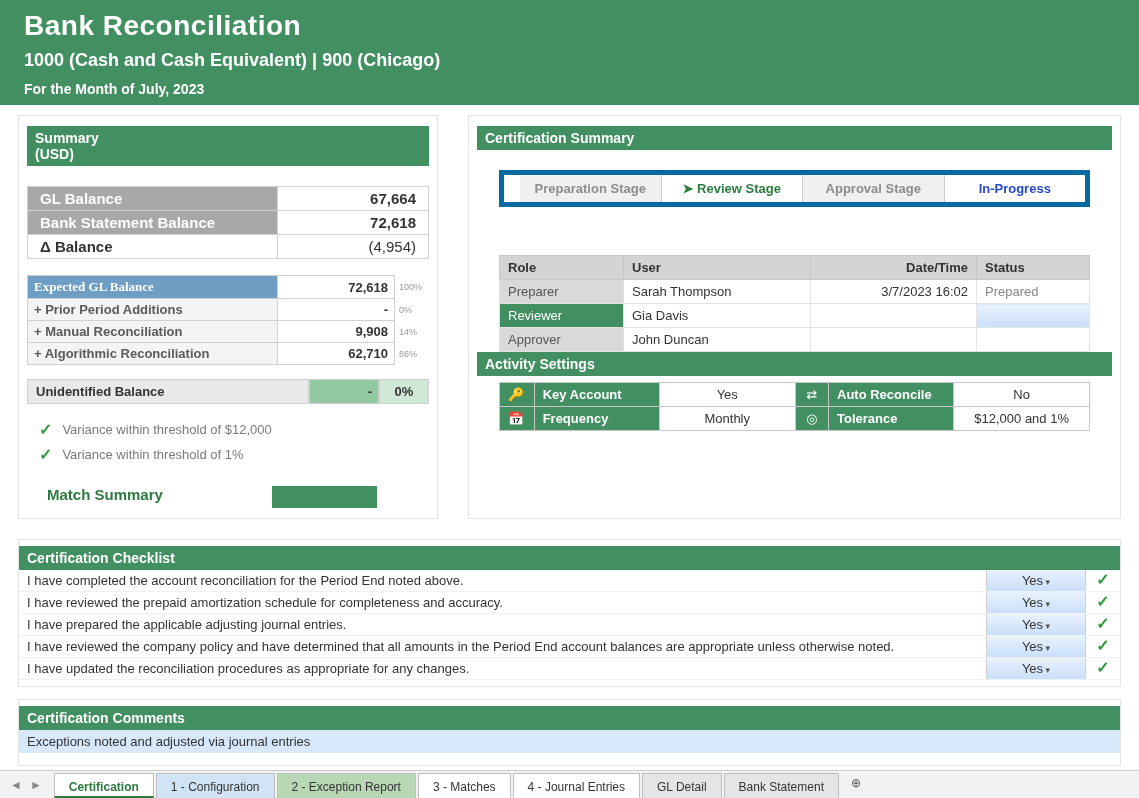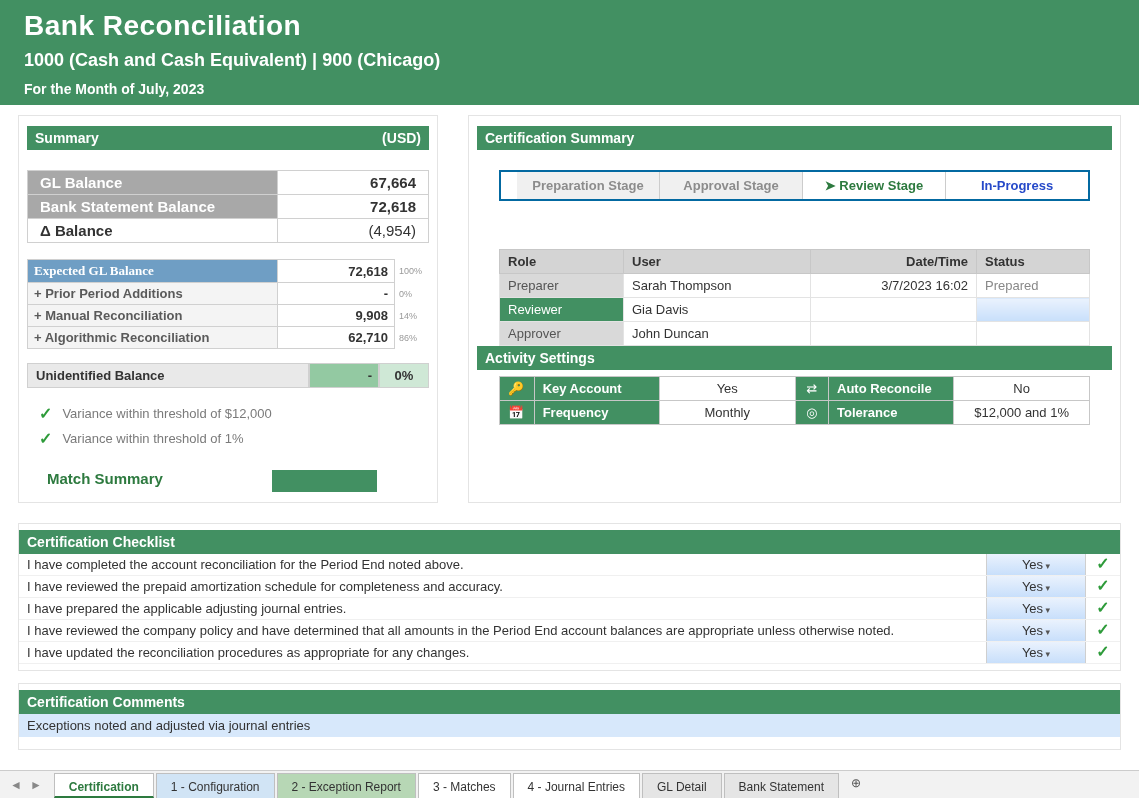--- a/index.html
+++ b/index.html
@@ -9,21 +9,21 @@
   .header { background: #429062; padding: 10px 24px 8px 24px; color: #fff; }
   .header .title { font-family: "Arial Narrow", Arial, sans-serif; font-weight: bold; font-size: 28px; letter-spacing: .5px; }
   .header .subtitle { font-family: "Arial Narrow", Arial, sans-serif; font-weight: bold; font-size: 18px; margin-top: 8px; }
   .header .period { font-family: "Arial Narrow", Arial, sans-serif; font-weight: bold; font-size: 14px; margin-top: 10px; }
 
   .content { padding: 10px 18px 4px 18px; display: flex; gap: 30px; }
   .left-col { flex: 0 0 420px; background: #fff; border: 1px solid #e4e4e4; padding: 10px 0 0 0; }
   .right-col { flex: 1; background: #fff; border: 1px solid #e4e4e4; padding: 10px 0 0 0; }
 
   
-  .section-hdr-green { background: #429062; color: #fff; font-family: "Arial Narrow", Arial, sans-serif; font-weight: bold; font-size: 14px; padding: 4px 8px; display:flex; justify-content:space-between; }
+  .section-hdr-green { background: #429062; color: #fff; font-family: "Arial Narrow", Arial, sans-serif; font-weight: bold; font-size: 14px; padding: 4px 8px; display:flex; justify-content:space-between;flex-direction:column; }
   .left-col .section-hdr-green { margin: 0 8px; }
   .right-col .section-hdr-green { margin: 0 8px; }
 
   .summary-table { margin: 20px 8px 0 8px; width: calc(100% - 16px); border-collapse: collapse; }
   .summary-table td { padding: 3px 12px; border: 1px solid #d0d0d0; font-size: 15px; }
   .summary-table .lbl-gray { background: #a8a8a8; color: #fff; font-family: "Arial Narrow", Arial, sans-serif; font-weight: bold; width: 250px; }
   .summary-table .val { text-align: right; font-family: "Arial Narrow", Arial, sans-serif; font-weight: bold; background: #fff; }
   .summary-table .val-normal { text-align: right; background: #fff; }
 
   .expected-table { margin: 16px 8px 0 8px; width: calc(100% - 16px); border-collapse: collapse; }
@@ -41,21 +41,21 @@
   .variance-list { margin: 16px 8px 0 20px; }
   .variance-list .item { display:flex; align-items:center; gap:10px; color:#5a8050; font-size:13px; margin-bottom:6px; }
   .variance-list .check { color:#2e9b3a; font-weight:bold; font-size:16px; }
   .variance-list .txt { color:#7a7a7a; }
 
   .match-summary { margin: 22px 8px 10px 28px; display:flex; align-items:flex-start; }
   .match-summary .lbl { color:#2d7a3f; font-family:"Arial Narrow", Arial, sans-serif; font-weight:bold; font-size:15px; flex:0 0 225px;}
   .match-summary .bar { flex:0 0 105px; height:22px; background:#429062;}
 
   
-  .stage-row { margin: 20px 30px 0 30px; display:flex; border:2px solid #0369a1;padding-left:16px; }
+  .stage-row { margin: 20px 30px 0 30px; display:flex; border:5px solid #0369a1;padding-left:16px; }
   .stage-row .stage { flex:1; text-align:center; padding:6px 4px; font-family:"Arial Narrow", Arial, sans-serif; font-weight:bold; font-size:13px; border-right:1px solid #ccc; }
   .stage-row .stage:last-child { border-right:none;}
   .stage-row .muted { color:#8c8c8c; background:#f0f0f0; }
   .stage-row .active { color:#2d7a3f; background:#fff; }
   .stage-row .in-progress { color:#2549c9; background:#fff; font-family:Arial, sans-serif; font-weight:bold;}
 
   .role-table { margin: 48px 30px 0 30px; width: calc(100% - 60px); border-collapse: collapse; position:relative; }
   .role-table th { background:#d4d4d4; text-align:left; font-family:"Arial Narrow", Arial, sans-serif; font-weight:bold; padding:4px 8px; font-size:13px; border:1px solid #c7c7c7;}
   .role-table td { padding:4px 8px; border:1px solid #e3e3e3; font-size:13px; }
   .role-table .role-cell { background:#d9d9d9; color:#555; width:124px; }
@@ -173,22 +173,22 @@
     </div>
   </div>
 
   <div class="right-col">
     <div class="section-hdr-green">
       <span>Certification Summary</span>
     </div>
 
     <div class="stage-row">
       <div class="stage muted">Preparation Stage</div>
+      <div class="stage active"><span>➤ </span><span>Review Stage</span></div>
       <div class="stage muted">Approval Stage</div>
-      <div class="stage active"><span>➤ </span><span>Review Stage</span></div>
       <div class="stage in-progress">In-Progress</div>
     </div>
 
     <table class="role-table">
       <tbody>
           <tr>
         <th>Role</th>
         <th>User</th>
         <th style="text-align:right;">Date/Time</th>
         <th>Status</th>

